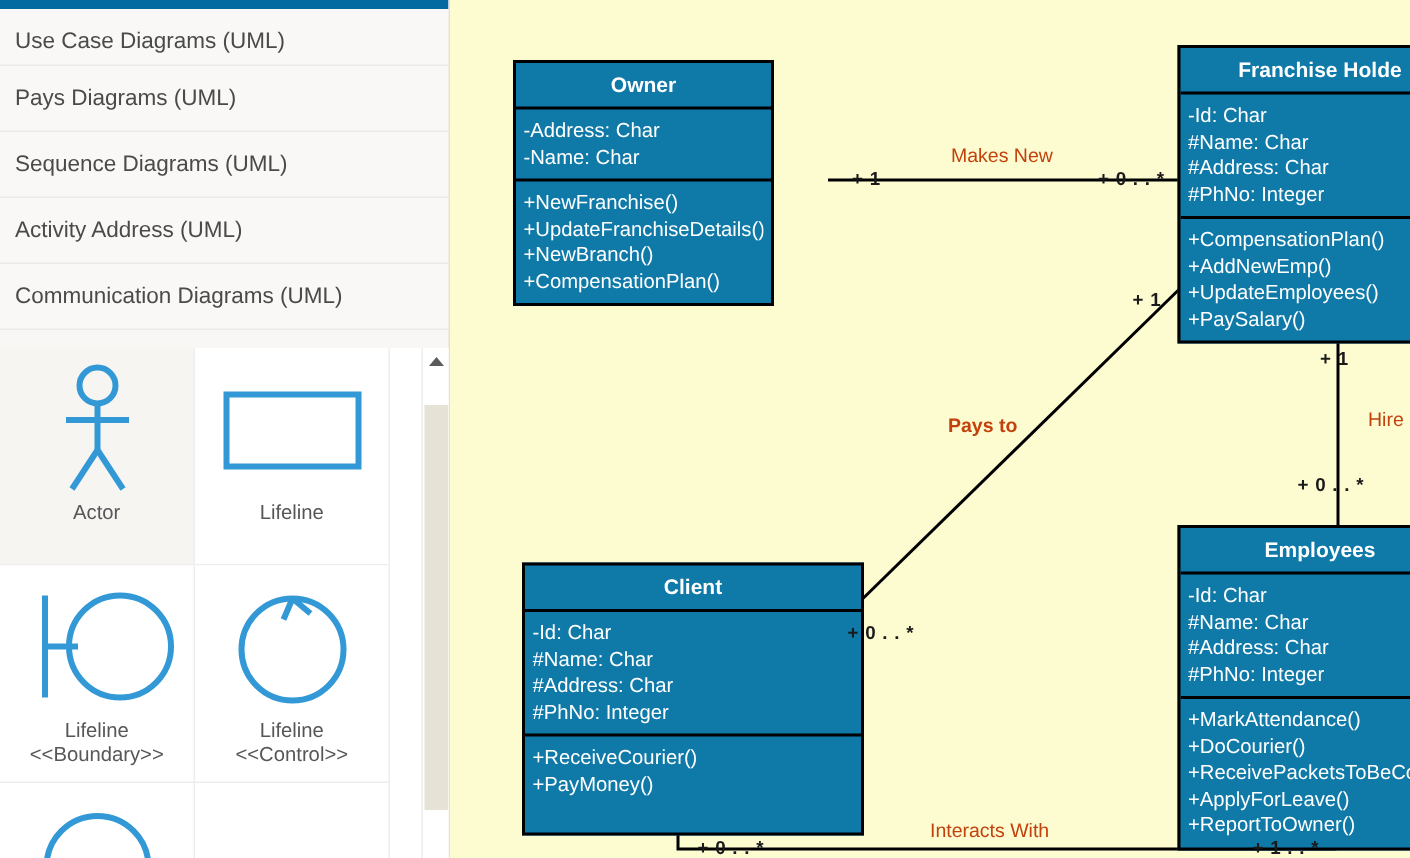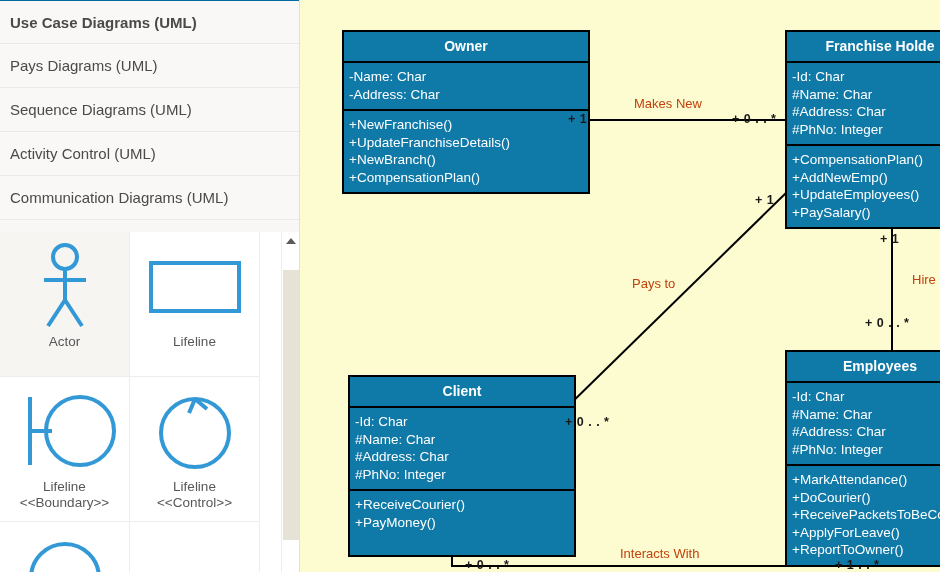--- a/index.html
+++ b/index.html
@@ -20,21 +20,21 @@
   #category-list{position:absolute;left:0;top:0;width:299px;}
   .cat-item{
     height:44px;line-height:44px;
     padding:0 0 0 10px;
     font-size:15px;color:#4a4a48;
     border-bottom:1px solid #eceae6;
     background:#f9f8f6;
     white-space:nowrap;overflow:hidden;
     box-sizing:border-box;
   }
-  .cat-item:first-child{border-top:1px solid #0369a1;font-weight:bold;}
+  .cat-item:first-child{border-top:6px solid #0369a1;}
 
   
   #shape-palette{
     position:absolute;left:0;top:232px;width:281px;height:340px;
     background:#ffffff;overflow:hidden;
   }
   .palette-row{display:flex;width:281px;}
   .palette-cell{
     width:130px;height:145px;
     display:flex;flex-direction:column;align-items:center;justify-content:flex-start;
@@ -119,21 +119,21 @@
 <body>
 
 <div id="app">
 
   <div id="left-panel">
 
     <div id="category-list">
       <div class="cat-item">Use Case Diagrams (UML)</div>
       <div class="cat-item">Pays Diagrams (UML)</div>
       <div class="cat-item">Sequence Diagrams (UML)</div>
-      <div class="cat-item">Activity Control (UML)</div>
+      <div class="cat-item">Activity Address (UML)</div>
       <div class="cat-item">Communication Diagrams (UML)</div>
     </div>
 
     <div id="shape-palette">
 
       <div class="palette-row">
 
         <div class="palette-cell selected">
           <div class="shape-art">
             <svg width="80" height="92" viewBox="0 0 80 92">
@@ -220,25 +220,25 @@
 
       <line x1="262" y1="412" x2="487" y2="192" stroke="#000" stroke-width="2"></line>
       <line x1="256" y1="418" x2="262" y2="412" stroke="#000" stroke-width="2"></line>
       <line x1="487" y1="192" x2="493" y2="186" stroke="#000" stroke-width="2"></line>
 
       <line x1="592" y1="212" x2="592" y2="352" stroke="#000" stroke-width="2"></line>
 
       <polyline points="152,540 152,566 590,566 590,546" stroke="#000" stroke-width="2" fill="none"></polyline>
     </svg>
 
-    <div class="uml-class" style="left:42px;top:30px;width:248px;">
+    <div class="uml-class" style="left:42px;top:40px;width:174px;">
       <div class="uml-title">Owner</div>
       <div class="uml-compartment">
+        <div>-Address: Char</div>
         <div>-Name: Char</div>
-        <div>-Address: Char</div>
       </div>
       <div class="uml-compartment">
         <div>+NewFranchise()</div>
         <div>+UpdateFranchiseDetails()</div>
         <div>+NewBranch()</div>
         <div>+CompensationPlan()</div>
       </div>
     </div>
 
     <div class="uml-class" style="left:485px;top:30px;width:190px;">
@@ -285,21 +285,21 @@
         <div>+ReceivePacketsToBeCo</div>
         <div>+ApplyForLeave()</div>
         <div>+ReportToOwner()</div>
       </div>
     </div>
 
     <div class="edge-label" style="left:334px;top:96px;">Makes New</div>
     <div class="mult-label" style="left:268px;top:112px;">+ 1</div>
     <div class="mult-label" style="left:432px;top:112px;">+ 0 . . *</div>
 
-    <div class="edge-label" style="left:332px;top:276px;">Pays to</div>
+    <div class="edge-label" style="left:332px;top:276px;font-weight:bold;">Pays to</div>
     <div class="mult-label" style="left:265px;top:415px;">+ 0 . . *</div>
     <div class="mult-label" style="left:455px;top:193px;">+ 1</div>
 
     <div class="edge-label" style="left:612px;top:272px;">Hire</div>
     <div class="mult-label" style="left:580px;top:232px;">+ 1</div>
     <div class="mult-label" style="left:565px;top:316px;">+ 0 . . *</div>
 
     <div class="edge-label" style="left:320px;top:546px;">Interacts With</div>
     <div class="mult-label" style="left:165px;top:558px;">+ 0 . . *</div>
     <div class="mult-label" style="left:535px;top:558px;">+ 1 . . *</div>

